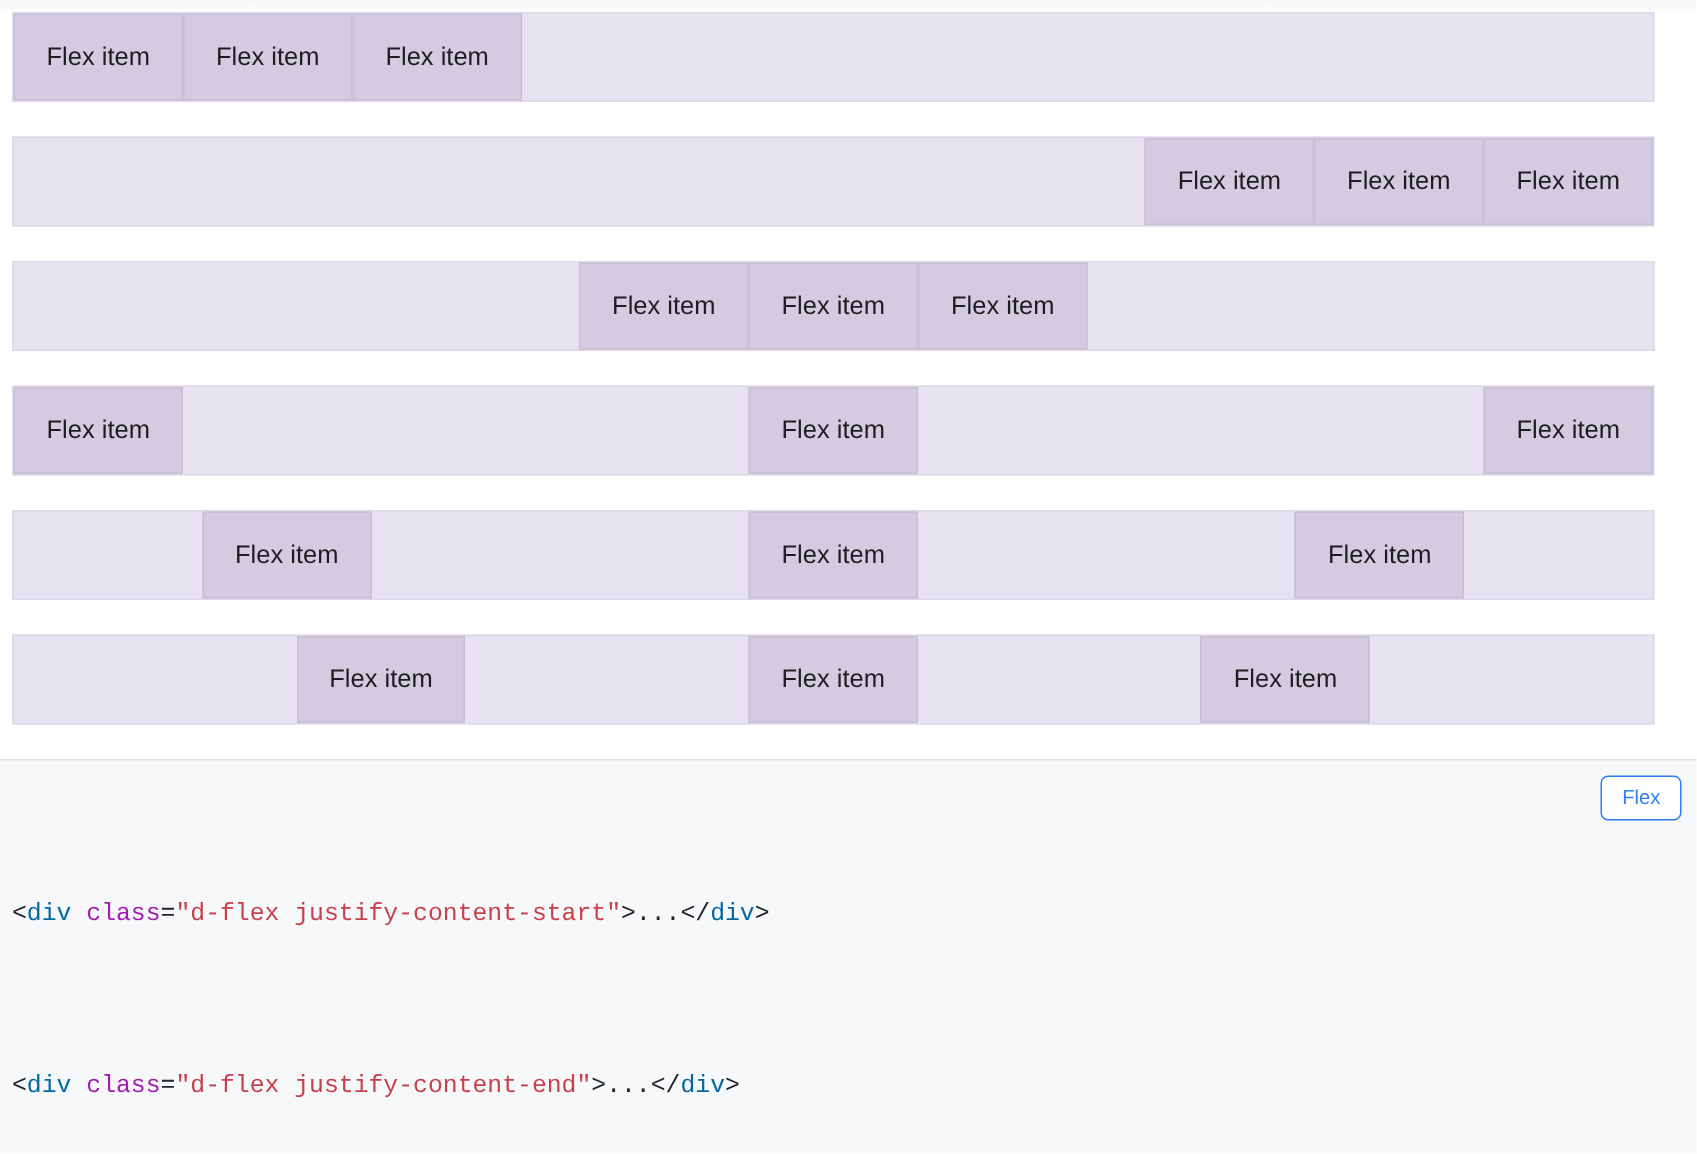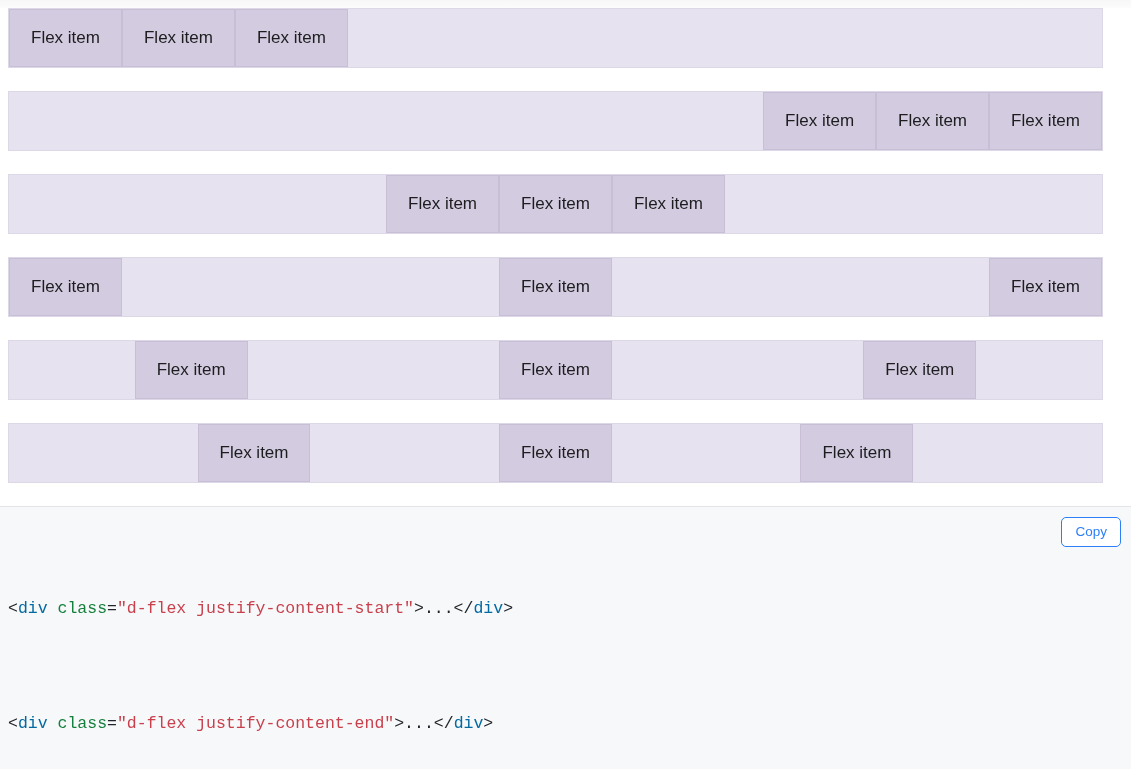--- a/index.html
+++ b/index.html
@@ -72,21 +72,21 @@
   .code-lines {
     font-family: "Liberation Mono", "DejaVu Sans Mono", monospace;
     font-size: 16.5px;
     line-height: 28.8px;
     padding-left: 8px;
     white-space: pre;
   }
 
   .tok-punct { color: #212529; }
   .tok-tag   { color: #0369a1; }
-  .tok-attr  { color: #15803d; }
+  .tok-attr  { color: #a21caf; }
   .tok-str   { color: #c9404d; }
 
   .copy-button {
     position: absolute;
     top: 10px;
     right: 10px;
     background: #ffffff;
     border: 1px solid #2d7ff9;
     color: #2d7ff9;
     border-radius: 5px;
@@ -137,21 +137,21 @@
   <div class="flex-container evenly">
     <div class="flex-item">Flex item</div>
     <div class="flex-item">Flex item</div>
     <div class="flex-item">Flex item</div>
   </div>
 
 </div>
 
 <div class="code-block">
 
-  <button class="copy-button">Copy</button>
+  <button class="copy-button">Flex</button>
 
   <div class="code-lines">
     <div><span class="tok-punct">&lt;</span><span class="tok-tag">div</span><span class="tok-punct"> </span><span class="tok-attr">class</span><span class="tok-punct">=</span><span class="tok-str">"d-flex justify-content-start"</span><span class="tok-punct">&gt;...&lt;/</span><span class="tok-tag">div</span><span class="tok-punct">&gt;</span></div>
 
     <div><span class="tok-punct">&lt;</span><span class="tok-tag">div</span><span class="tok-punct"> </span><span class="tok-attr">class</span><span class="tok-punct">=</span><span class="tok-str">"d-flex justify-content-end"</span><span class="tok-punct">&gt;...&lt;/</span><span class="tok-tag">div</span><span class="tok-punct">&gt;</span></div>
 
     
 
     
 

